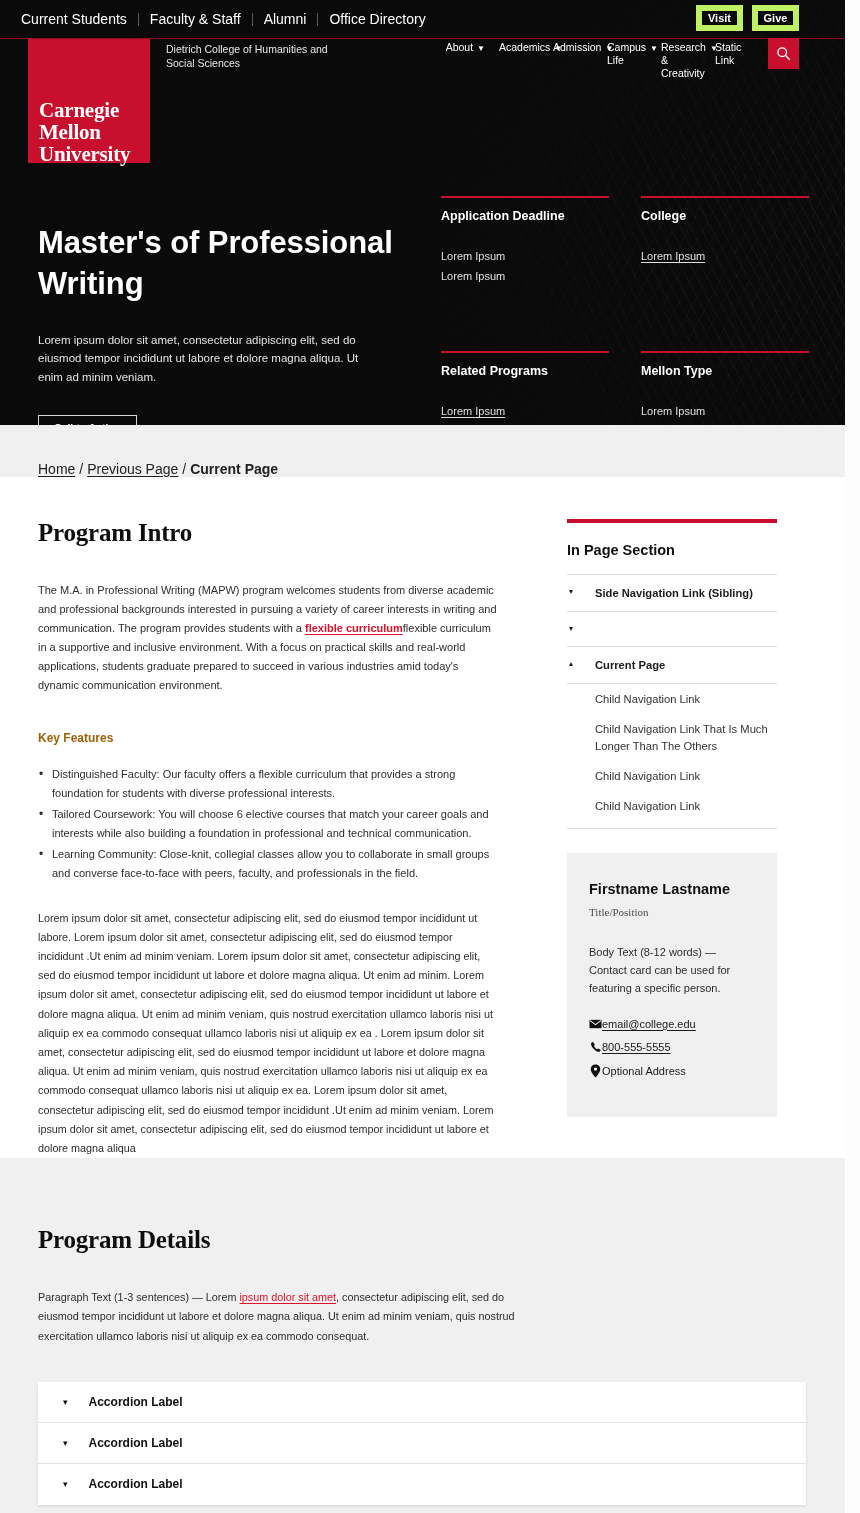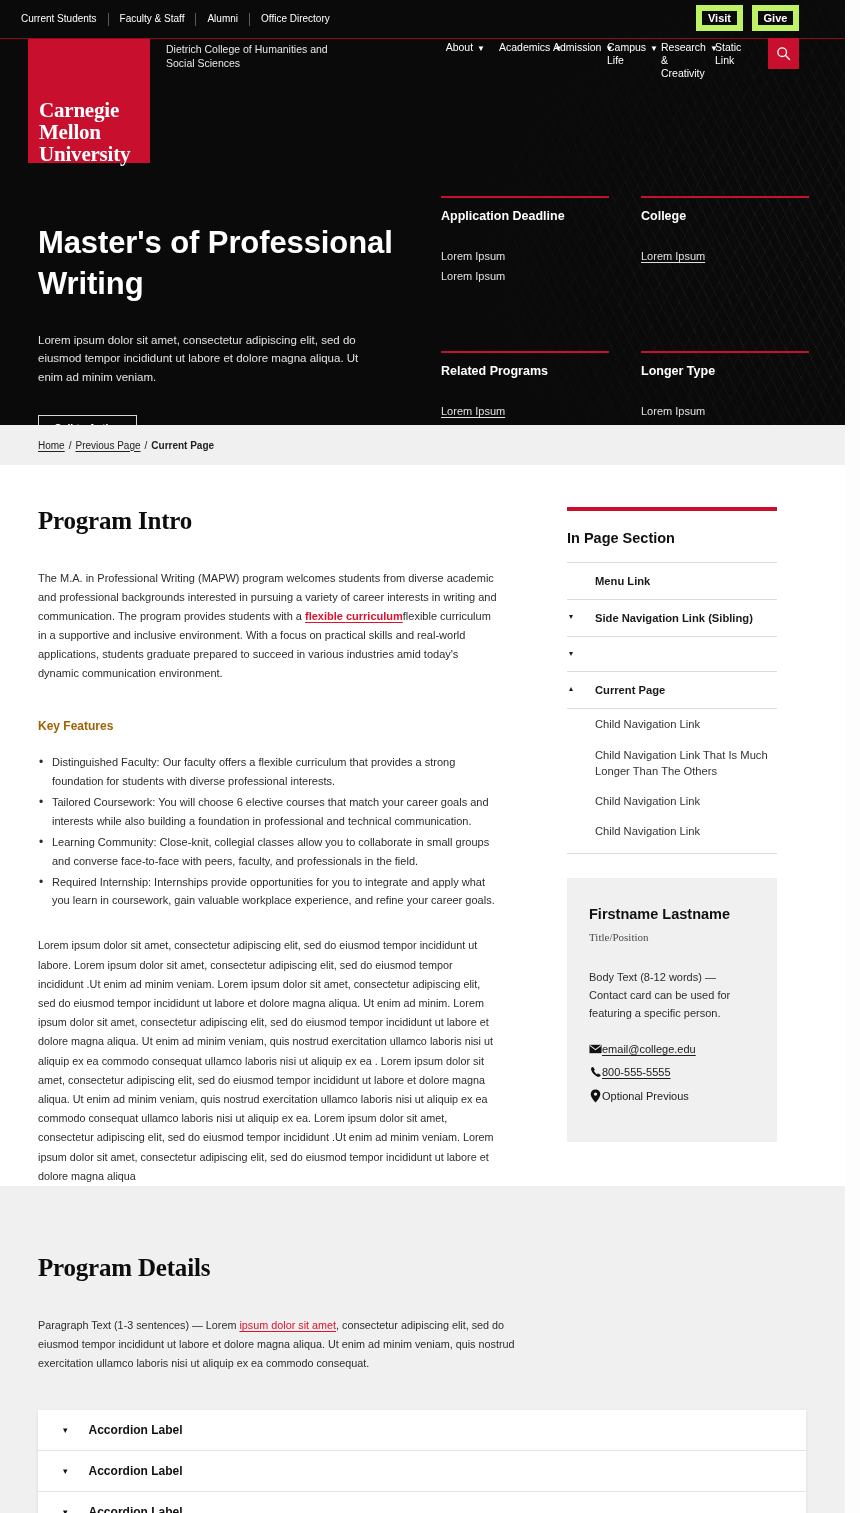--- a/index.html
+++ b/index.html
@@ -44,21 +44,21 @@
     position: relative;
     height: 38px;
     display: flex;
     align-items: center;
     padding-left: 21px;
     z-index: 6;
   }
   .utility-links { display: flex; align-items: center; gap: 0; }
   .utility-links a {
     color: #ffffff;
-    font-size: 10px;
+    font-size: 14px;
     text-decoration: none;
     padding: 0 11px;
     line-height: 1;
   }
   .utility-links a:first-child { padding-left: 0; }
   .utility-sep {
     width: 1px; height: 13px; background: #5a5a5a;
   }
   .util-buttons {
     position: absolute;
@@ -193,24 +193,24 @@
   .fact-values { display: flex; flex-direction: column; gap: 3px; }
   .fact-values span, .fact-values a {
     color: #e0e0e0; font-size: 11px; line-height: 1.55;
     text-decoration: none;
   }
   .fact-values a { text-decoration: underline; text-underline-offset: 2px; }
 
   
   .breadcrumb-bar {
     background: #f0f0f0;
-    height: 40px;
-    display: flex; align-items: center;
+    height: 52px;
+    display: flex; align-items: flex-end;
     padding-left: 38px;
-    font-size: 10px;
+    font-size: 14px;
     color: #222;
   }
   .breadcrumb-bar a { color: #222; text-decoration: underline; text-underline-offset: 2px; }
   .breadcrumb-bar .sep { margin: 0 4px; }
   .breadcrumb-bar .current { font-weight: 700; }
 
   
   .content-wrap {
     background: #fff;
     padding: 42px 0 0 0;
@@ -480,21 +480,21 @@
       <div class="fact row2">
         <div class="fact-rule"></div>
         <div class="fact-title">Related Programs</div>
         <div class="fact-values">
           <a href="#">Lorem Ipsum</a>
           <a href="#">Lorem Ipsum</a>
         </div>
       </div>
       <div class="fact row2">
         <div class="fact-rule"></div>
-        <div class="fact-title">Longer Type</div>
+        <div class="fact-title">Mellon Type</div>
         <div class="fact-values">
           <span>Lorem Ipsum</span>
           <span>Lorem Ipsum</span>
         </div>
       </div>
     </div>
   </header>
 
   <nav class="breadcrumb-bar">
     <a href="#">Home</a>
@@ -509,35 +509,30 @@
     <section class="main-col">
       <h2 class="section-heading">Program Intro</h2>
 
       <p class="body-text"><span>The M.A. in Professional Writing (MAPW) program welcomes students from diverse academic and professional backgrounds interested in pursuing a variety of career interests in writing and communication. The program provides students with a </span><a href="#" class="red-link">flexible curriculum</a><span>flexible curriculum in a supportive and inclusive environment. With a focus on practical skills and real-world applications, students graduate prepared to succeed in various industries amid today's dynamic communication environment.</span></p>
 
       <h3 class="sub-heading">Key Features</h3>
       <ul class="feature-list">
         <li>Distinguished Faculty: Our faculty offers a flexible curriculum that provides a strong foundation for students with diverse professional interests.</li>
         <li>Tailored Coursework: You will choose 6 elective courses that match your career goals and interests while also building a foundation in professional and technical communication.</li>
         <li>Learning Community: Close-knit, collegial classes allow you to collaborate in small groups and converse face-to-face with peers, faculty, and professionals in the field.</li>
-        <li>Required Internship: Internships provide opportunities for you to integrate and apply what you learn in coursework, gain valuable workplace experience, and refine your career goals.</li>
       </ul>
 
       <p class="lorem-block">Lorem ipsum dolor sit amet, consectetur adipiscing elit, sed do eiusmod tempor incididunt ut labore. Lorem ipsum dolor sit amet, consectetur adipiscing elit, sed do eiusmod tempor incididunt .Ut enim ad minim veniam. Lorem ipsum dolor sit amet, consectetur adipiscing elit, sed do eiusmod tempor incididunt ut labore et dolore magna aliqua. Ut enim ad minim. Lorem ipsum dolor sit amet, consectetur adipiscing elit, sed do eiusmod tempor incididunt ut labore et dolore magna aliqua. Ut enim ad minim veniam, quis nostrud exercitation ullamco laboris nisi ut aliquip ex ea commodo consequat ullamco laboris nisi ut aliquip ex ea . Lorem ipsum dolor sit amet, consectetur adipiscing elit, sed do eiusmod tempor incididunt ut labore et dolore magna aliqua. Ut enim ad minim veniam, quis nostrud exercitation ullamco laboris nisi ut aliquip ex ea commodo consequat ullamco laboris nisi ut aliquip ex ea. Lorem ipsum dolor sit amet, consectetur adipiscing elit, sed do eiusmod tempor incididunt .Ut enim ad minim veniam. Lorem ipsum dolor sit amet, consectetur adipiscing elit, sed do eiusmod tempor incididunt ut labore et dolore magna aliqua</p>
     </section>
 
     <aside class="side-col">
 
       <nav class="in-section">
         <div class="in-section-title">In Page Section</div>
 
-        <div class="nav-row plain">
-          <span class="twisty"></span>
-          <span class="nav-label">Menu Link</span>
-        </div>
 
         <div class="nav-row">
           <span class="twisty">▾</span>
           <span class="nav-label">Side Navigation Link (Sibling)</span>
         </div>
 
         <div class="nav-row">
           <span class="twisty">▾</span>
         </div>
 
@@ -588,21 +583,21 @@
           <a href="#">800-555-5555</a>
         </div>
 
         <div class="contact-item">
           <span class="ci-icon">
             <svg width="11" height="14" viewBox="0 0 12 15">
                 <path d="M6 0.4 C3 0.4 0.8 2.6 0.8 5.5 C0.8 9 6 14.6 6 14.6 C6 14.6 11.2 9 11.2 5.5 C11.2 2.6 9 0.4 6 0.4 Z" fill="#111"></path>
                 <circle cx="6" cy="5.4" r="1.8" fill="#f0f0f0"></circle>
               </svg>
           </span>
-          <span class="ci-text">Optional Previous</span>
+          <span class="ci-text">Optional Address</span>
         </div>
       </div>
     </aside>
   </main>
 
   <section class="details-section">
     <h2 class="section-heading">Program Details</h2>
 
     <p class="details-intro"><span>Paragraph Text (1-3 sentences) — Lorem </span><a href="#" class="red-link">ipsum dolor sit amet</a><span>, consectetur adipiscing elit, sed do eiusmod tempor incididunt ut labore et dolore magna aliqua. Ut enim ad minim veniam, quis nostrud exercitation ullamco laboris nisi ut aliquip ex ea commodo consequat.</span></p>
 

